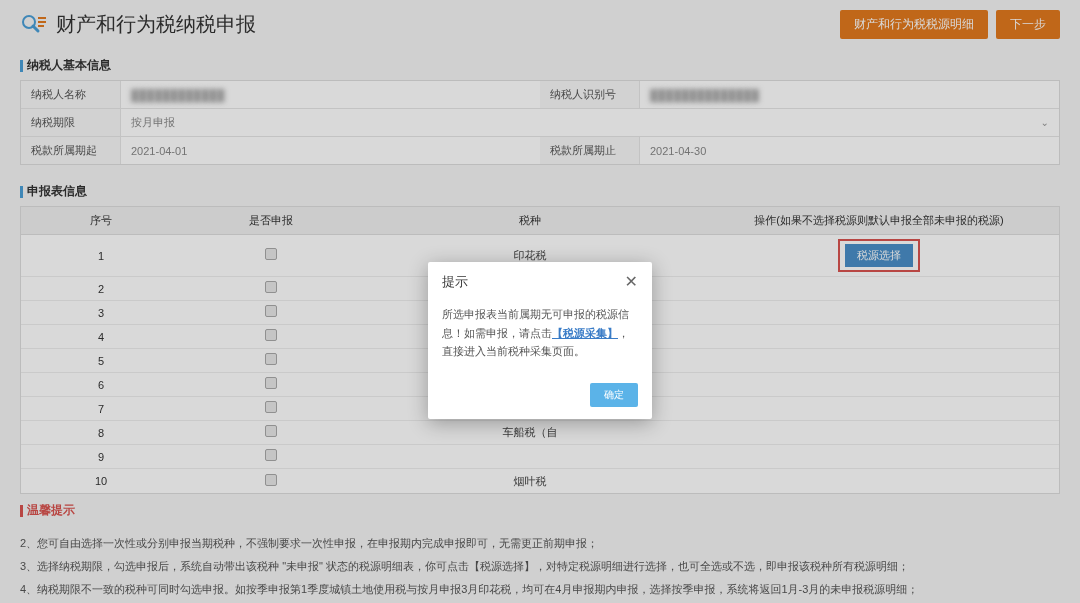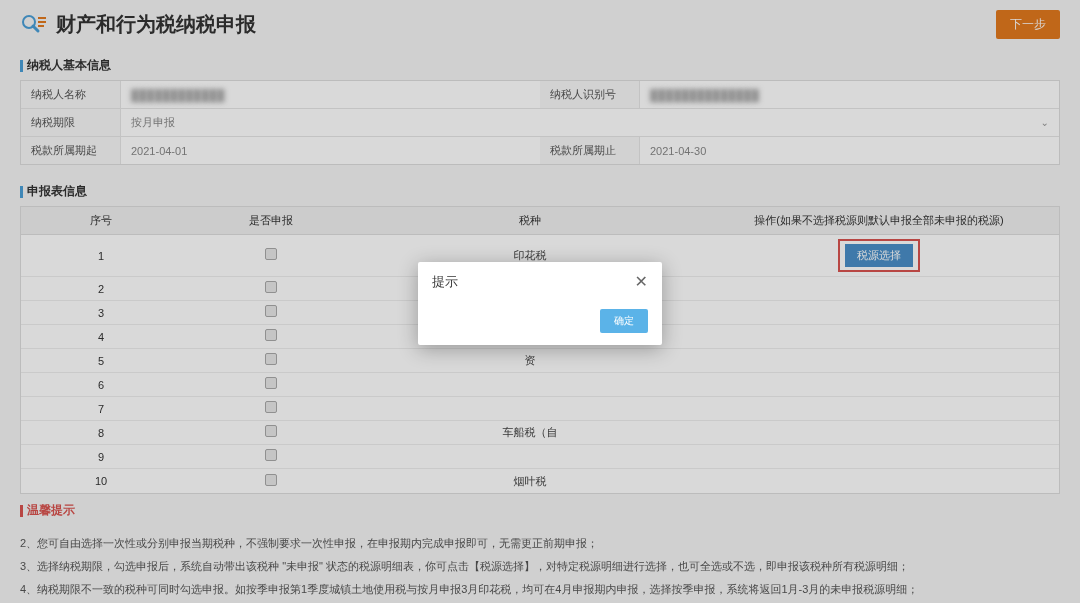--- a/index.html
+++ b/index.html
@@ -28,21 +28,21 @@
       align-items: center;
       justify-content: space-between;
       padding: 10px 20px;
       background: #f5f5f5;
     }
     .title-group { display: flex; align-items: center; gap: 8px; }
     .logo-icon {
       width: 28px; height: 24px;
       display: inline-flex; align-items: center;
     }
-    .page-title { font-size: 20px; color: #333; font-weight: bold; }
+    .page-title { font-size: 20px; color: #333; font-weight: normal; }
     .header-buttons { display: flex; gap: 8px; }
     .btn-orange {
       background: #e2791e;
       color: #fff;
       border: none;
       padding: 6px 14px;
       font-size: 12px;
       cursor: pointer;
       border-radius: 2px;
     }
@@ -153,21 +153,21 @@
       line-height: 1.9;
     }
     .tips p { margin-bottom: 2px; }
     
     
     .modal {
       position: absolute;
       top: 262px;
       left: 50%;
       transform: translateX(-50%);
-      width: 244px;
+      width: 224px;
       background: #fff;
       box-shadow: 0 4px 20px rgba(0,0,0,0.3);
       z-index: 20;
       border-radius: 2px;
     }
     .modal-header {
       display: flex;
       justify-content: space-between;
       align-items: center;
       padding: 10px 14px;
@@ -217,20 +217,21 @@
         <circle cx="9" cy="9" r="6" fill="none" stroke="#4a9fd8" stroke-width="2"></circle>
         <line x1="13" y1="13" x2="18" y2="18" stroke="#4a9fd8" stroke-width="3" stroke-linecap="round"></line>
         <rect x="18" y="4" width="8" height="2" fill="#e2791e"></rect>
         <rect x="18" y="8" width="8" height="2" fill="#e2791e"></rect>
         <rect x="18" y="12" width="6" height="2" fill="#e2791e"></rect>
       </svg>
     </span>
     <h1 class="page-title">财产和行为税纳税申报</h1>
   </div>
   <div class="header-buttons">
+    <button class="btn-orange">财产和行为税税源明细</button>
     <button class="btn-orange">下一步</button>
   </div>
 </div>
 
 <div class="section-title">纳税人基本信息</div>
 <div class="info-grid">
   <div class="info-row">
     <div class="info-label">纳税人名称</div>
     <div class="info-value blur-text">████████████</div>
     <div class="info-label">纳税人识别号</div>
@@ -330,16 +331,19 @@
     <p>4、纳税期限不一致的税种可同时勾选申报。如按季申报第1季度城镇土地使用税与按月申报3月印花税，均可在4月申报期内申报，选择按季申报，系统将返回1月-3月的未申报税源明细；</p>
   </div>
 
 <div class="overlay"></div>
 
 <div class="modal">
   <div class="modal-header">
     <span>提示</span>
     <button class="modal-close">✕</button>
   </div>
+  <div class="modal-body">
+    <span>所选申报表当前属期无可申报的税源信息！如需申报，请点击</span><a href="#">【税源采集】</a><span>，直接进入当前税种采集页面。</span>
+  </div>
   <div class="modal-footer">
     <button class="btn-confirm">确定</button>
   </div>
 </div>
 
 </body></html>

